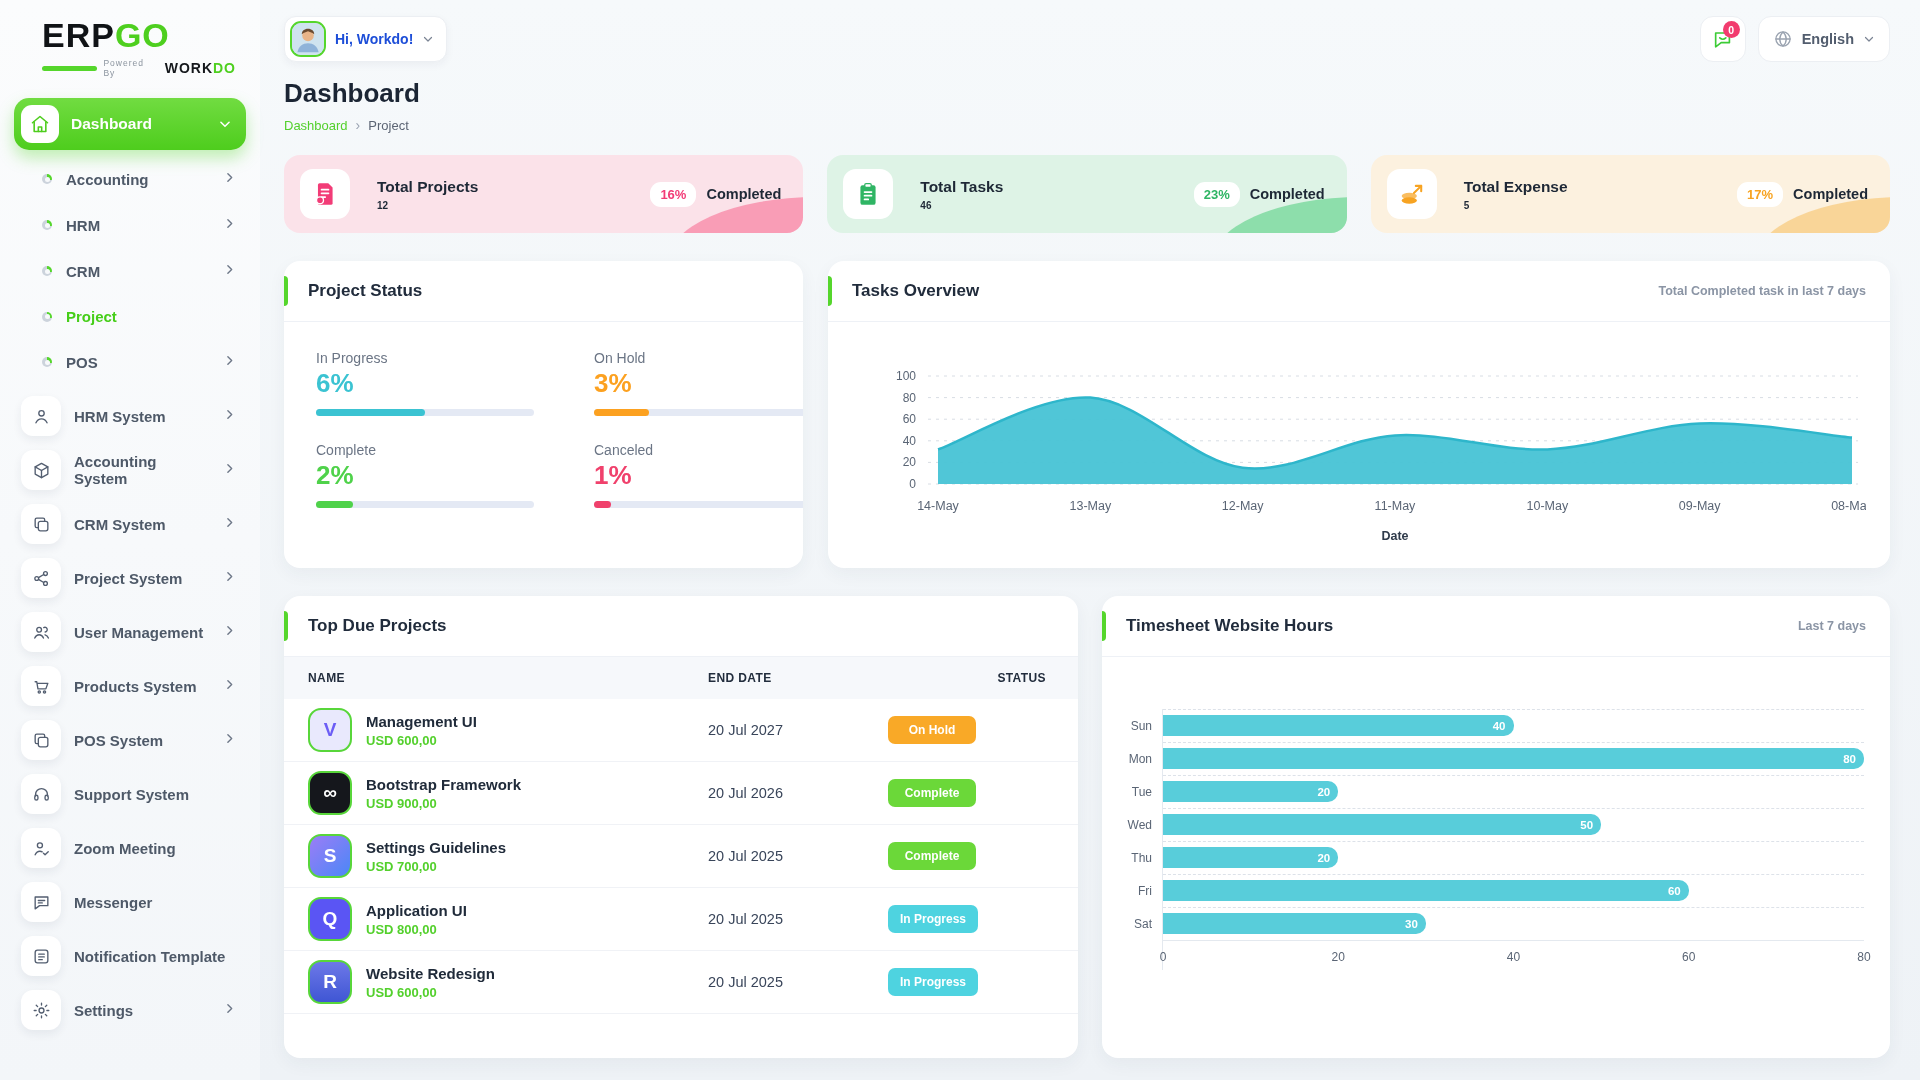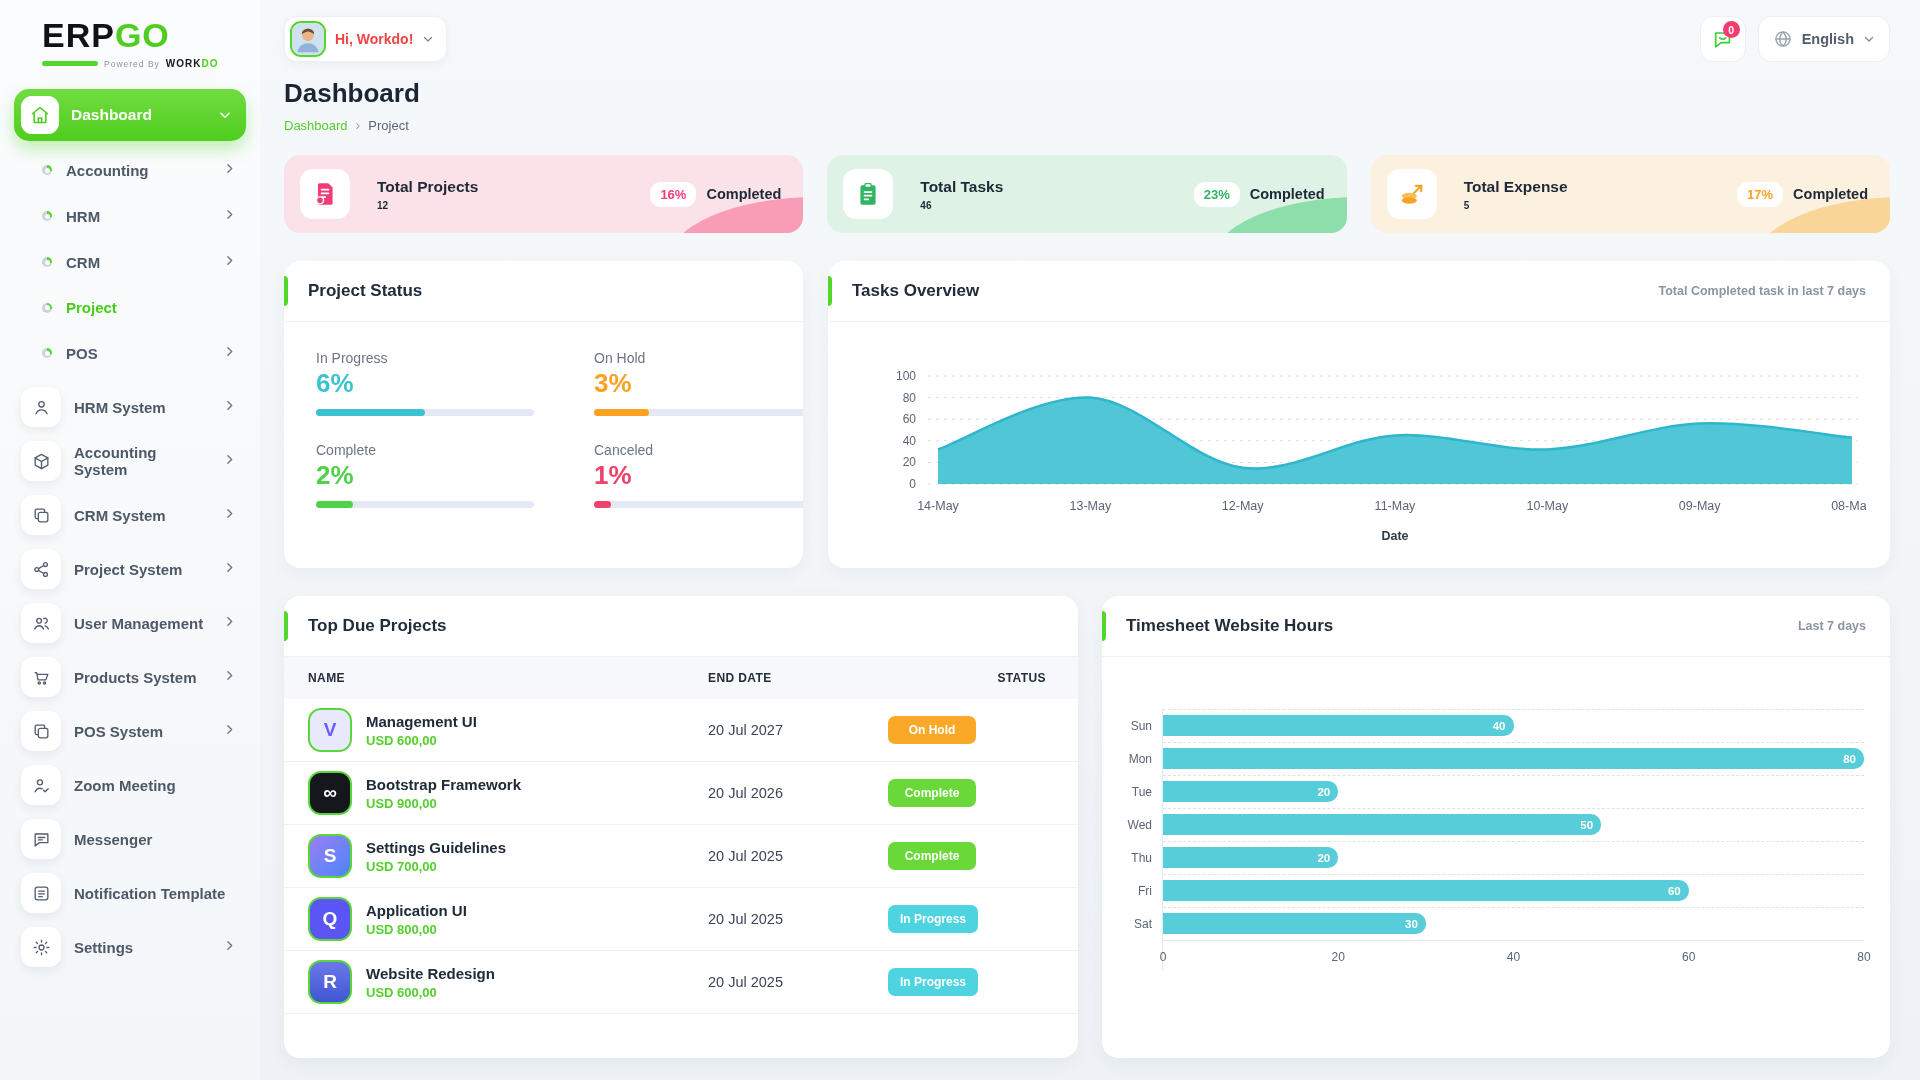--- a/index.html
+++ b/index.html
@@ -11,21 +11,21 @@
   
   .sidebar { width:260px; flex:0 0 260px; padding:10px 14px 0 14px;
              background:linear-gradient(180deg,#fbfcfd 0%,#f3f6f9 100%); }
   .logo { padding:8px 10px 2px 28px; }
   .logo-line1 { font-size:34px; font-weight:800; letter-spacing:1px; line-height:1; }
   .logo-erp { color:#101316; }
   .logo-go { color:#4ecf1f; }
   .logo-line2 { display:flex; align-items:center; gap:6px; margin-top:6px; }
   .logo-bar { width:56px; height:5px; border-radius:3px; background:#55d62c; }
   .logo-powered { font-size:8.5px; color:#8b949f; letter-spacing:1px; }
-  .logo-workdo { font-size:10px; font-weight:800; letter-spacing:1px; color:#15181c; }
+  .logo-workdo { font-size:14px; font-weight:800; letter-spacing:1px; color:#15181c; }
   .logo-workdo i { font-style:normal; color:#4ecf1f; }
 
   .dash-btn { margin-top:18px; height:52px; border-radius:15px; display:flex; align-items:center; gap:12px;
               padding:0 14px 0 7px; cursor:pointer; border:none; width:100%;
               background:linear-gradient(180deg,#71dc41 0%,#4ecd1d 100%);
               box-shadow:0 8px 16px rgba(84,214,44,.35); }
   .dash-btn .icon-box { width:38px; height:38px; background:#ffffff; border-radius:11px;
               display:flex; align-items:center; justify-content:center; color:#4ecd1d; }
   .dash-btn .icon-box svg { width:20px; height:20px; }
   .dash-btn .lbl { flex:1; text-align:left; color:#fff; font-size:15.5px; font-weight:700; }
@@ -50,21 +50,21 @@
   .sys-item .lbl { flex:1; font-size:15px; font-weight:600; color:#4e5968; }
 
   
   .main { flex:1; padding:0 30px 0 24px; overflow:hidden; }
   .topbar { height:58px; margin-top:10px; display:flex; align-items:center; justify-content:space-between; }
   .user-pill { display:flex; align-items:center; gap:9px; background:#fff; border:1px solid #eceff3;
                border-radius:12px; padding:4px 12px 4px 5px; cursor:pointer;
                box-shadow:0 3px 8px rgba(30,45,70,.05); }
   .avatar { width:36px; height:36px; border-radius:11px; border:2px solid #55d62c; overflow:hidden; background:#cfe3ef; }
   .avatar svg { width:100%; height:100%; display:block; }
-  .user-pill .lbl { font-size:14px; font-weight:600; color:#ef4444; }
+  .user-pill .lbl { font-size:14px; font-weight:600; color:#1d4ed8; }
   .user-pill .chev { width:12px; height:12px; color:#7b8494; }
   .topbar-right { display:flex; align-items:center; gap:12px; }
   .notif-btn { position:relative; width:46px; height:46px; background:#fff; border:1px solid #eceff3;
                border-radius:13px; cursor:pointer; display:flex; align-items:center; justify-content:center;
                color:#3ccc36; }
   .notif-btn svg { width:22px; height:22px; }
   .notif-badge { position:absolute; top:4px; right:5px; min-width:17px; height:17px; border-radius:9px;
                  background:#f23c6e; color:#fff; font-size:10.5px; font-weight:700;
                  display:flex; align-items:center; justify-content:center; padding:0 4px; }
   .lang-btn { display:flex; align-items:center; gap:9px; background:#fff; border:1px solid #eceff3;
@@ -298,20 +298,30 @@
           <span class="sys-icon">
             <svg viewBox="0 0 24 24" fill="none" stroke="currentColor" stroke-width="1.7" stroke-linecap="round" stroke-linejoin="round">
               <rect x="8" y="8" width="12" height="12" rx="2.5"></rect>
               <path d="M16 8V6a2 2 0 0 0-2-2H6a2 2 0 0 0-2 2v8a2 2 0 0 0 2 2h2"></path>
             </svg>
           </span>
           <span class="lbl">POS System</span>
           <span><svg viewBox="0 0 24 24" fill="none" stroke="currentColor" stroke-width="2.6" stroke-linecap="round" stroke-linejoin="round" class="chev-r">
               <path d="M9 5l7 7-7 7"></path>
             </svg></span>
+        </li>
+        <li class="sys-item">
+          <span class="sys-icon">
+            <svg viewBox="0 0 24 24" fill="none" stroke="currentColor" stroke-width="1.7" stroke-linecap="round" stroke-linejoin="round">
+              <path d="M4.5 14v-2a7.5 7.5 0 0 1 15 0v2"></path>
+              <rect x="3.5" y="13" width="4" height="6" rx="2"></rect>
+              <rect x="16.5" y="13" width="4" height="6" rx="2"></rect>
+            </svg>
+          </span>
+          <span class="lbl">Support System</span>
         </li>
         <li class="sys-item">
           <span class="sys-icon">
             <svg viewBox="0 0 24 24" fill="none" stroke="currentColor" stroke-width="1.7" stroke-linecap="round" stroke-linejoin="round">
               <circle cx="10" cy="8" r="3.2"></circle>
               <path d="M4 20c1.3-3 3.5-4.5 6-4.5 1 0 2 .2 2.9.7"></path>
               <path d="M14.5 18l2 2 4-4"></path>
             </svg>
           </span>
           <span class="lbl">Zoom Meeting</span>

